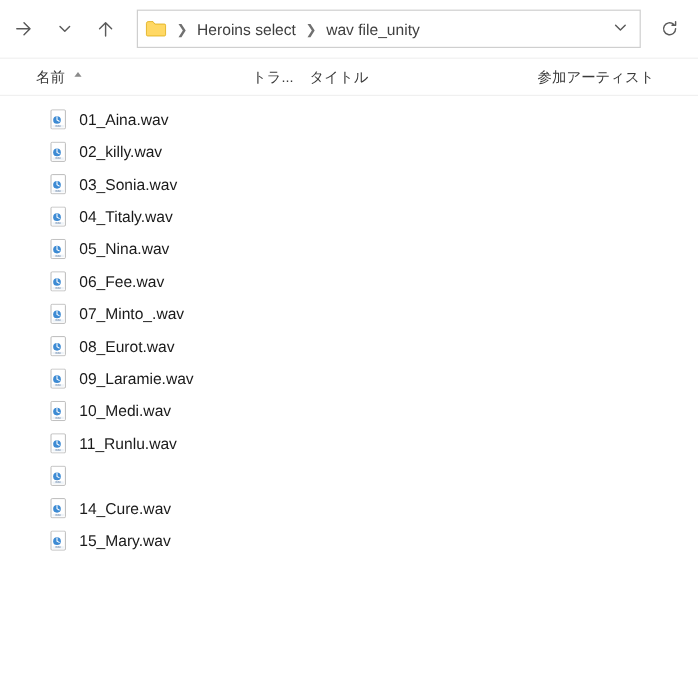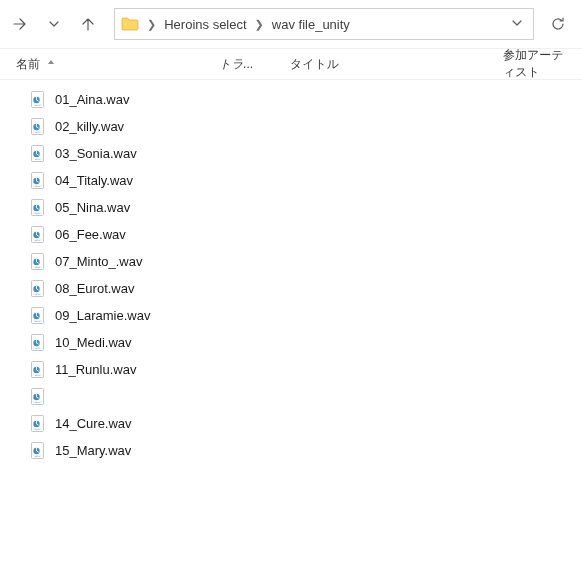--- a/index.html
+++ b/index.html
@@ -70,50 +70,49 @@
     color: #5a5a5a;
     cursor: pointer;
     margin-right: 4px;
   }
   .columns {
     display: flex;
     align-items: center;
     height: 32px;
     border-top: 1px solid #f0f0f0;
     border-bottom: 1px solid #f0f0f0;
-    padding-left: 16px;
+    padding-left: 30px;
     color: #3a3a3a;
     font-size: 12px;
     user-select: none;
-    gap: 23px;
   }
   .col {
     display: flex;
     align-items: center;
     gap: 6px;
     padding-right: 12px;
     cursor: pointer;
     height: 100%;
   }
   .col-name { width: 180px; }
-  .col-track { width: 48px; font-style: italic; }
+  .col-track { width: 48px; }
   .col-title { width: 190px; }
   .col-artist { flex: 1; }
   .sort-ind {
     color: #8a8a8a;
     font-size: 10px;
   }
   .file-list {
     padding: 6px 0 0 0;
   }
   .file-row {
     display: flex;
     align-items: center;
     height: 27px;
-    padding-left: 29px;
+    padding-left: 40px;
     cursor: default;
   }
   .file-icon {
     width: 18px; height: 18px;
     display: flex; align-items: center; justify-content: center;
     margin-right: 8px;
     flex-shrink: 0;
   }
   .file-name {
     font-size: 13px;

